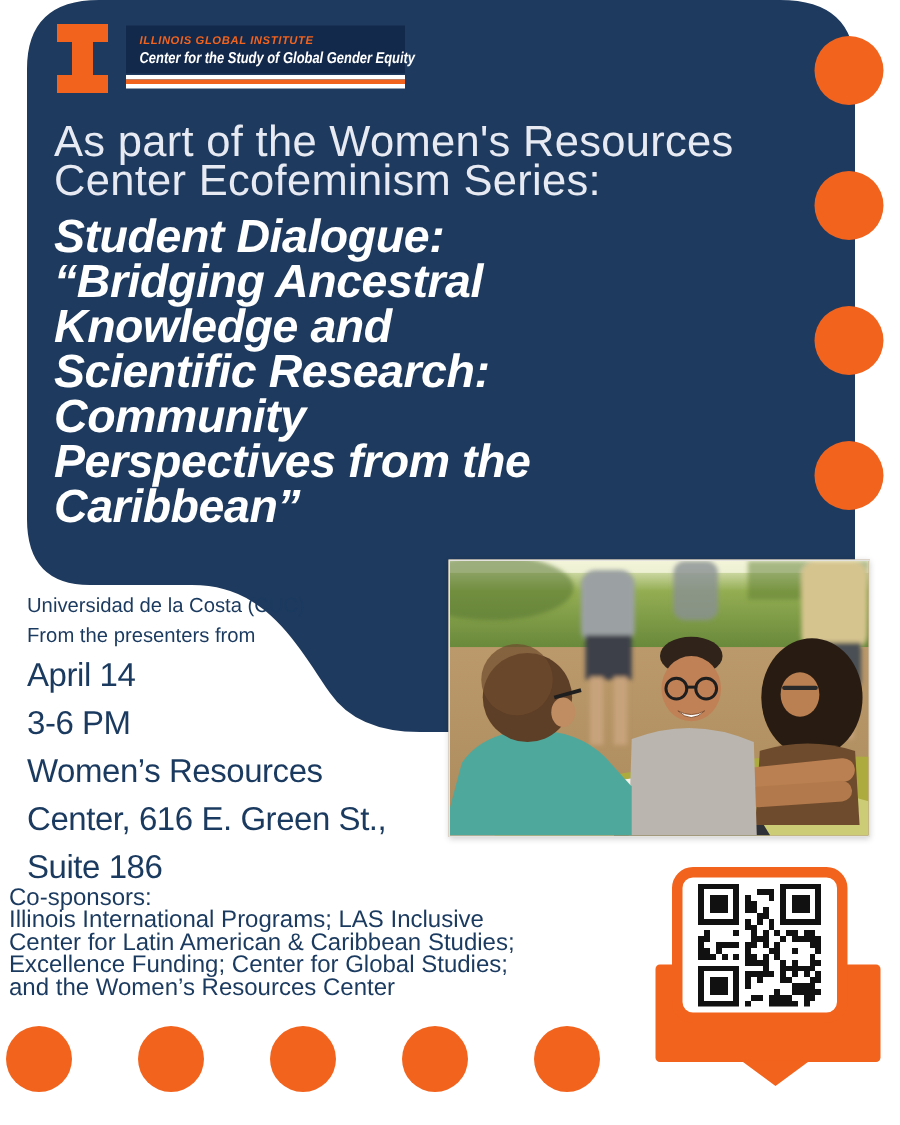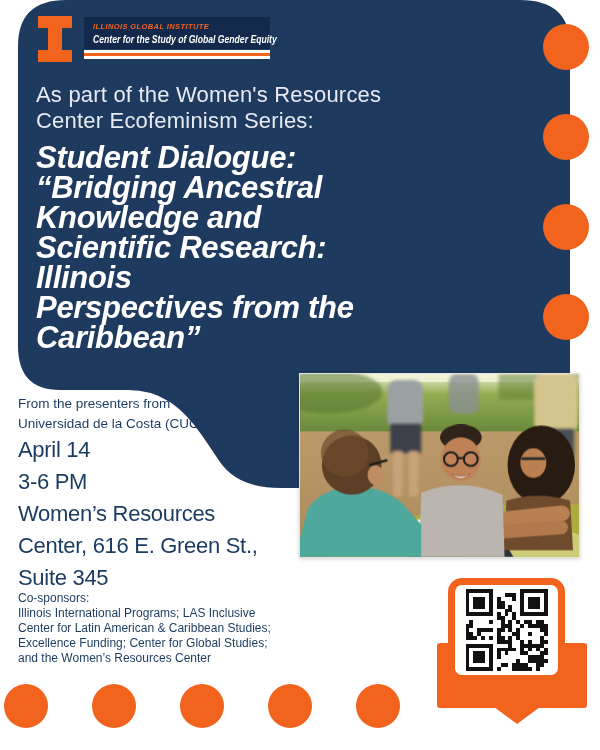--- a/index.html
+++ b/index.html
@@ -20,29 +20,29 @@
   .logo-line1{color:var(--orange);font-size:7.5px;font-weight:bold;letter-spacing:.4px;
     white-space:nowrap;}
   .logo-line2{color:#fff;font-size:10.5px;font-weight:bold;white-space:nowrap;
     transform:scaleX(.82);transform-origin:left center;margin-top:2px;}
   .logo-stripes{position:absolute;left:84px;top:50px;width:186px;}
   .logo-stripes .s1,.logo-stripes .s3{height:3px;background:#fff;}
   .logo-stripes .s2{height:3px;background:var(--orange);}
 
   
   .series{position:absolute;left:36px;top:82px;color:var(--subtitle);
-    font-size:22px;line-height:26px;letter-spacing:.2px;}
+    font-size:29px;line-height:26px;letter-spacing:.2px;}
   .title{position:absolute;left:36px;top:143px;color:#fff;font-weight:bold;
     font-size:31px;line-height:30px;letter-spacing:-.3px;font-style:italic;}
   .presenters{position:absolute;left:18px;top:394px;color:var(--text-navy);
     font-size:13.5px;line-height:20px;font-weight:400;}
   .details{position:absolute;left:18px;top:434px;color:var(--text-navy);
     font-size:22px;line-height:32px;letter-spacing:-.3px;}
-  .cosponsors{position:absolute;left:18px;top:591px;color:var(--text-navy);
-    font-size:12px;line-height:15px;}
+  .cosponsors{position:absolute;left:6px;top:591px;color:var(--text-navy);
+    font-size:16px;line-height:15px;}
 
   
   .photo-wrap{position:absolute;left:299px;top:373px;width:281px;height:185px;
     border:1px solid #e4e2df;box-shadow:0 1px 4px rgba(0,0,0,.18);background:#b59a6e;}
   .photo-wrap svg{display:block;width:100%;height:100%;}
 
   
   .qr-banner{position:absolute;left:437px;top:643px;width:150px;height:65px;
     background:var(--orange);border-radius:3px;}
   .qr-tail{position:absolute;left:494px;top:707px;width:0;height:0;
@@ -91,36 +91,36 @@
   <div class="series">
     <div>As part of the Women's Resources</div>
     <div>Center Ecofeminism Series:</div>
   </div>
 
   <div class="title">
     <div>Student Dialogue:</div>
     <div>“Bridging Ancestral</div>
     <div>Knowledge and</div>
     <div>Scientific Research:</div>
-    <div>Illinois</div>
+    <div>Community</div>
     <div>Perspectives from the</div>
     <div>Caribbean”</div>
   </div>
 
   <div class="presenters">
+    <div>Universidad de la Costa (CUC)</div>
     <div>From the presenters from</div>
-    <div>Universidad de la Costa (CUC)</div>
   </div>
 
   <div class="details">
     <div>April 14</div>
     <div>3-6 PM</div>
     <div>Women’s Resources</div>
     <div>Center, 616 E. Green St.,</div>
-    <div>Suite 345</div>
+    <div>Suite 186</div>
   </div>
 
   <div class="cosponsors">
     <div>Co-sponsors:</div>
     <div>Illinois International Programs; LAS Inclusive</div>
     <div>Center for Latin American &amp; Caribbean Studies;</div>
     <div>Excellence Funding; Center for Global Studies;</div>
     <div>and the Women’s Resources Center</div>
   </div>
 

